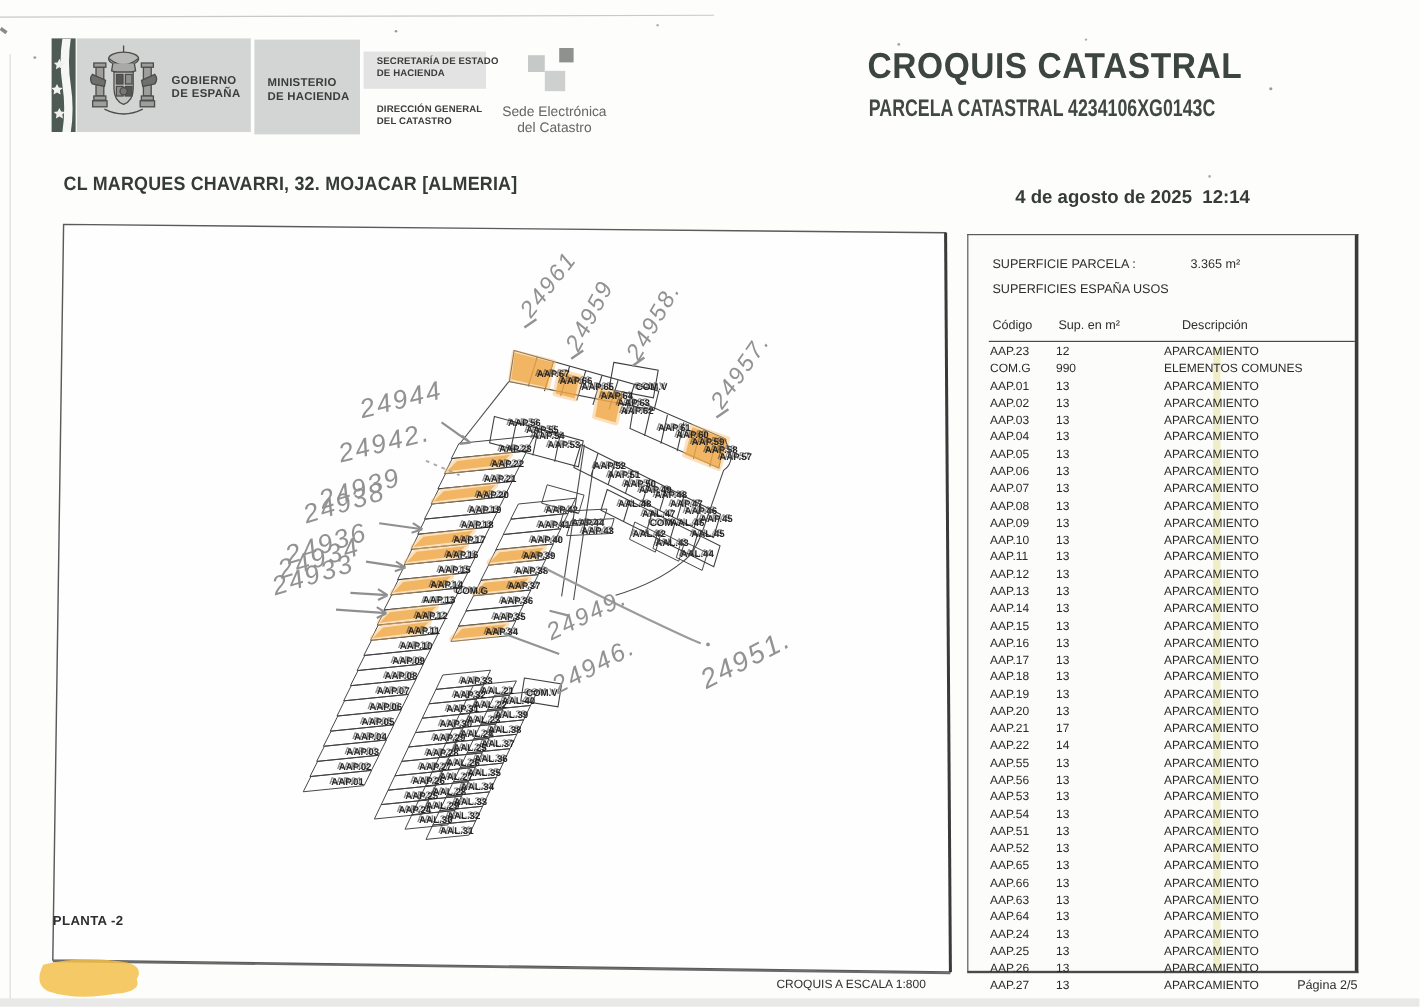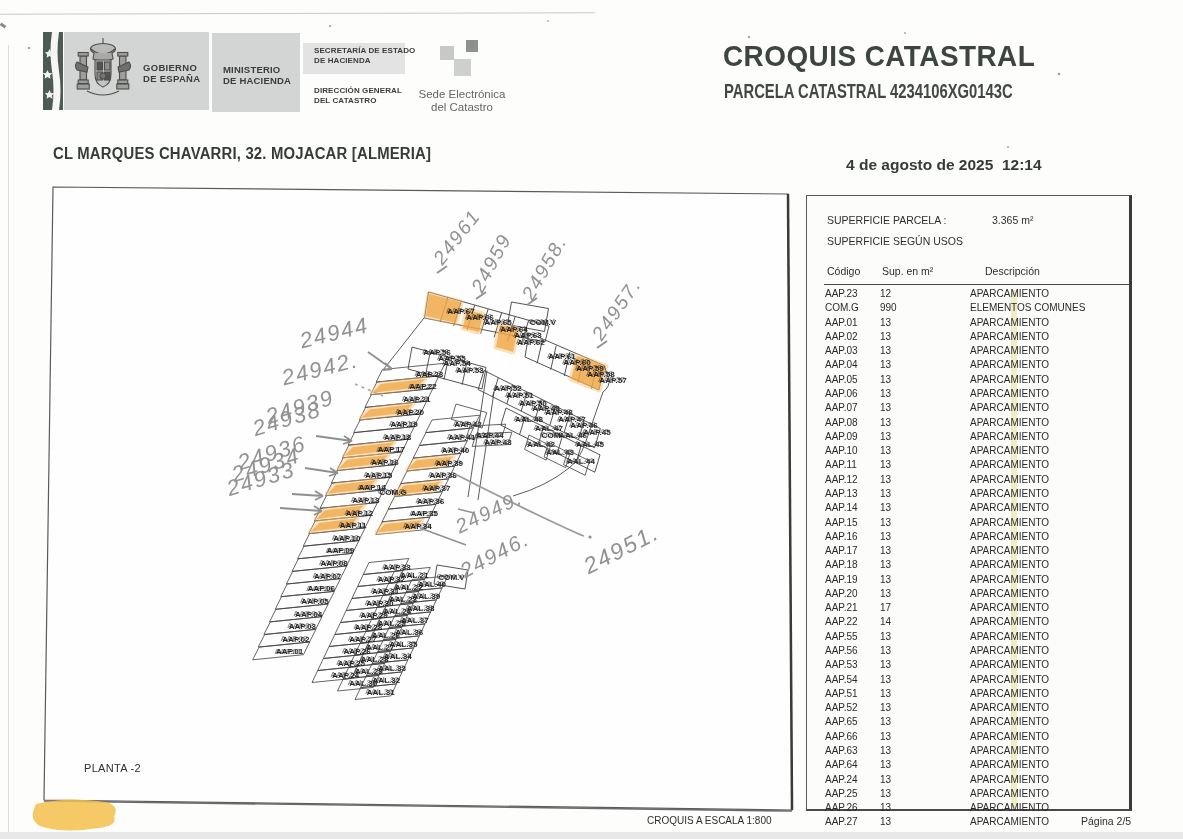--- a/index.html
+++ b/index.html
@@ -553,36 +553,36 @@
 </svg>
 
 <div class="abs" style="left:806px;top:195px;width:326px;height:616px;background:#fcfcfb;border:1.2px solid #5a5a5a;border-right:3px solid #3a3a3a;border-bottom:2.5px solid #4a4a4a;box-sizing:border-box;"></div>
 
 <div class="abs" style="left:1011px;top:290px;width:6px;height:518px;background:rgba(210,205,80,0.30);"></div>
 
 <div class="abs" style="left:827px;top:214px;font-size:10.5px;color:#2e2e2e;">SUPERFICIE PARCELA :</div>
 
 <div class="abs" style="left:992px;top:214px;font-size:10.5px;color:#2e2e2e;">3.365 m²</div>
 
-<div class="abs" style="left:827px;top:235px;font-size:10.5px;color:#2e2e2e;">SUPERFICIE SEGÚN USOS</div>
+<div class="abs" style="left:827px;top:235px;font-size:10.5px;color:#2e2e2e;">SUPERFICIES ESPAÑA USOS</div>
 
 <div class="abs" style="left:827px;top:265px;font-size:10.5px;color:#2e2e2e;">Código</div>
 
 <div class="abs" style="left:882px;top:265px;font-size:10.5px;color:#2e2e2e;">Sup. en m²</div>
 
 <div class="abs" style="left:970px;top:265px;font-size:10.5px;color:#2e2e2e;padding-left:15px;">Descripción</div>
 
 <div class="abs" style="left:824px;top:284px;width:305px;height:1.4px;background:#4a4a4a;"></div>
 
 <div class="abs" style="left:825px;top:287px;font-size:10px;color:#2a2a2a;line-height:14.28px;">AAP.23<br>COM.G<br>AAP.01<br>AAP.02<br>AAP.03<br>AAP.04<br>AAP.05<br>AAP.06<br>AAP.07<br>AAP.08<br>AAP.09<br>AAP.10<br>AAP.11<br>AAP.12<br>AAP.13<br>AAP.14<br>AAP.15<br>AAP.16<br>AAP.17<br>AAP.18<br>AAP.19<br>AAP.20<br>AAP.21<br>AAP.22<br>AAP.55<br>AAP.56<br>AAP.53<br>AAP.54<br>AAP.51<br>AAP.52<br>AAP.65<br>AAP.66<br>AAP.63<br>AAP.64<br>AAP.24<br>AAP.25<br>AAP.26<br>AAP.27</div>
 
 <div class="abs" style="left:880px;top:287px;font-size:10px;color:#2a2a2a;line-height:14.28px;">12<br>990<br>13<br>13<br>13<br>13<br>13<br>13<br>13<br>13<br>13<br>13<br>13<br>13<br>13<br>13<br>13<br>13<br>13<br>13<br>13<br>13<br>17<br>14<br>13<br>13<br>13<br>13<br>13<br>13<br>13<br>13<br>13<br>13<br>13<br>13<br>13<br>13</div>
 
 <div class="abs" style="left:970px;top:287px;font-size:10px;color:#2a2a2a;line-height:14.28px;">APARCAMIENTO<br>ELEMENTOS COMUNES<br>APARCAMIENTO<br>APARCAMIENTO<br>APARCAMIENTO<br>APARCAMIENTO<br>APARCAMIENTO<br>APARCAMIENTO<br>APARCAMIENTO<br>APARCAMIENTO<br>APARCAMIENTO<br>APARCAMIENTO<br>APARCAMIENTO<br>APARCAMIENTO<br>APARCAMIENTO<br>APARCAMIENTO<br>APARCAMIENTO<br>APARCAMIENTO<br>APARCAMIENTO<br>APARCAMIENTO<br>APARCAMIENTO<br>APARCAMIENTO<br>APARCAMIENTO<br>APARCAMIENTO<br>APARCAMIENTO<br>APARCAMIENTO<br>APARCAMIENTO<br>APARCAMIENTO<br>APARCAMIENTO<br>APARCAMIENTO<br>APARCAMIENTO<br>APARCAMIENTO<br>APARCAMIENTO<br>APARCAMIENTO<br>APARCAMIENTO<br>APARCAMIENTO<br>APARCAMIENTO<br>APARCAMIENTO</div>
 
 <svg class="abs" style="left:28px;top:796px;" width="95" height="38">
 <path d="M8,8 Q40,0 78,6 Q92,10 86,20 Q90,30 70,32 Q35,38 12,30 Q0,24 8,8 Z" fill="#f3c04a" opacity="0.85"></path>
 </svg>
 
-<div class="abs" style="left:44px;top:762px;font-size:11px;font-weight:normal;color:#2e2e2e;letter-spacing:0.3px;margin-left:40px;">PLANTA -2</div>
+<div class="abs" style="left:44px;top:762px;font-size:11px;font-weight:bold;color:#2e2e2e;letter-spacing:0.3px;">PLANTA -2</div>
 
 <div class="abs" style="left:647px;top:815px;font-size:10px;color:#2e2e2e;">CROQUIS A ESCALA 1:800</div>
 
 <div class="abs" style="left:1081px;top:815px;font-size:10.5px;color:#2e2e2e;">Página 2/5</div>
 </body></html>

